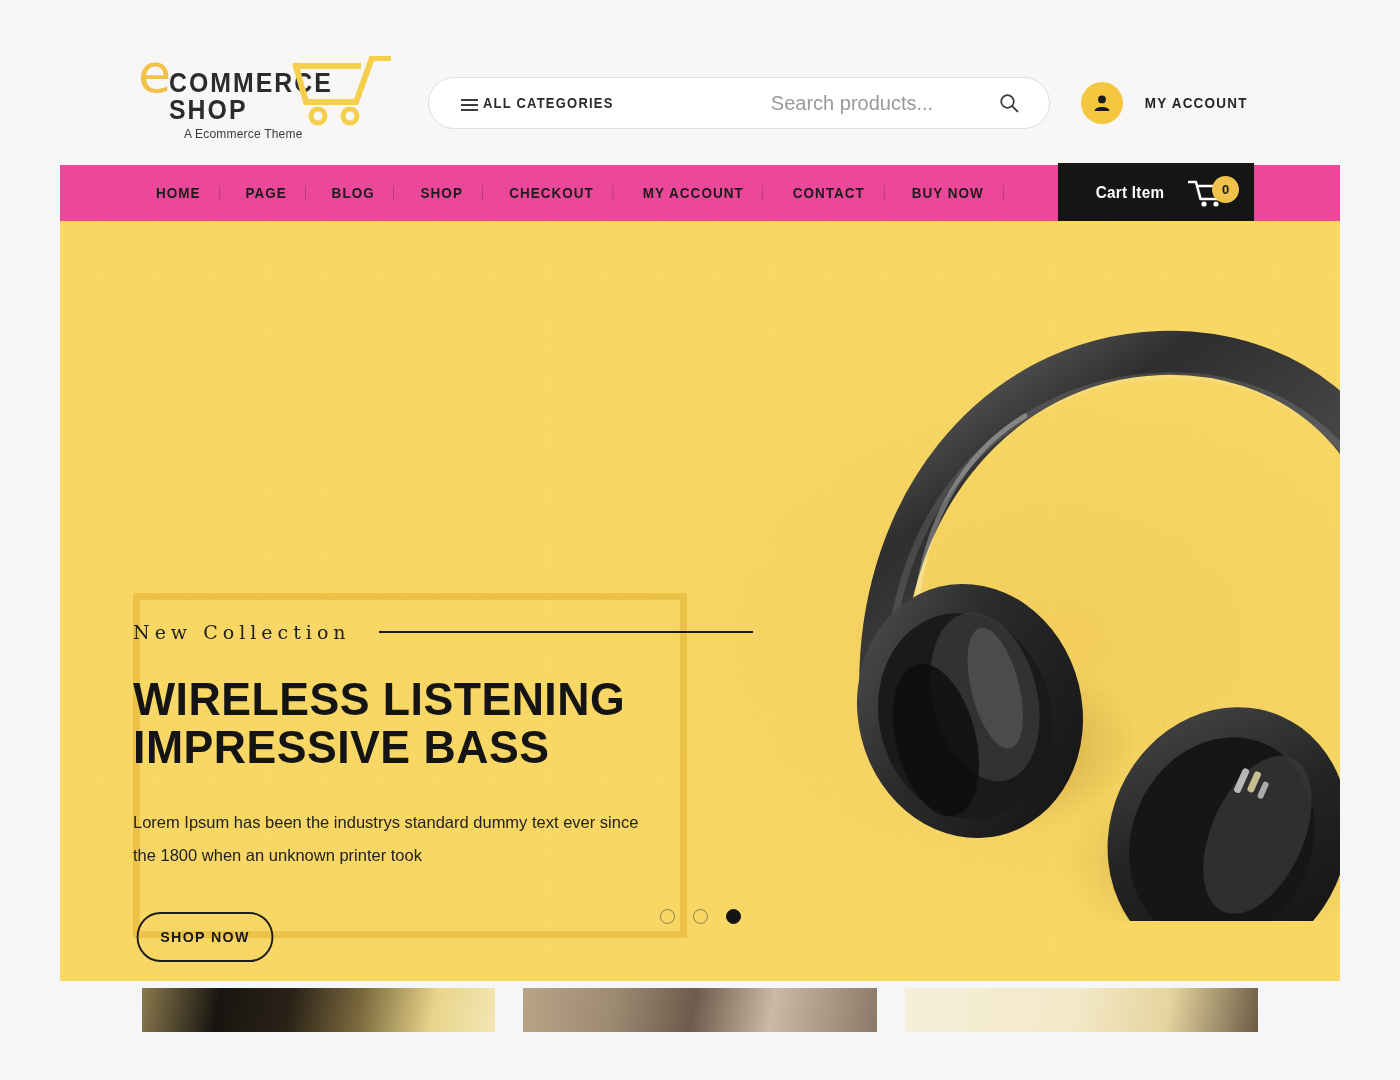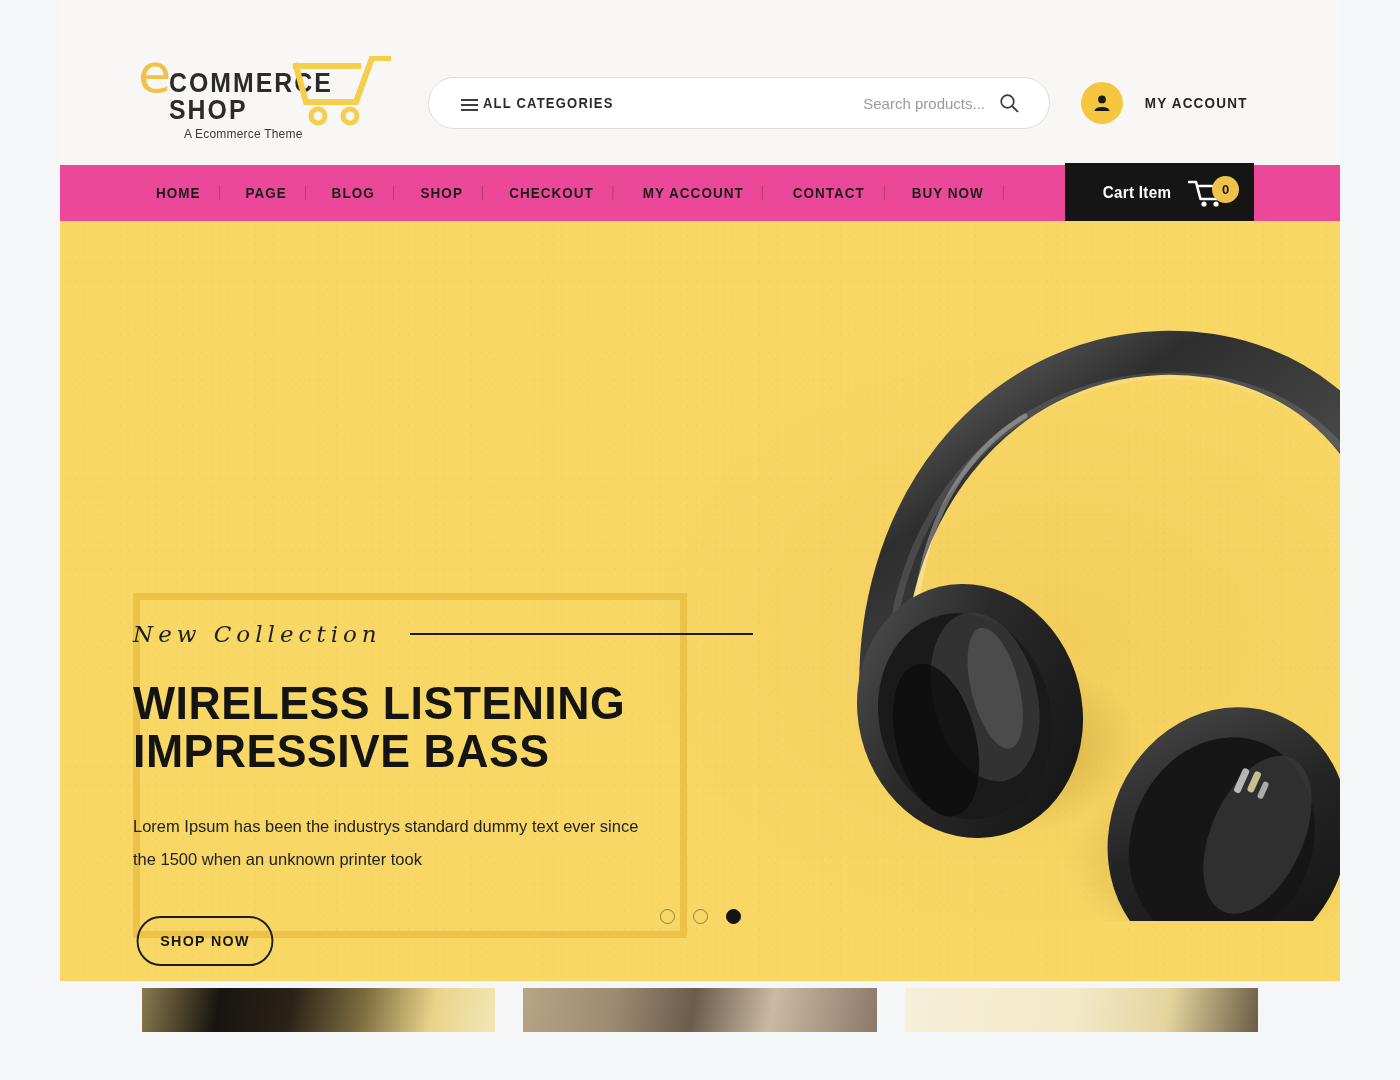--- a/index.html
+++ b/index.html
@@ -87,23 +87,23 @@
   .cat-label {
     font-family:"Liberation Sans Narrow","Liberation Sans", sans-serif;
     font-size:14px; font-weight:bold; color:#2b2b2b;
     letter-spacing:1.3px;
     transform:scaleX(0.93);
   }
   .search-input {
     margin-left:auto;
     border:none; outline:none;
     background:transparent;
-    text-align:right;
-    font-family:"Liberation Sans Narrow","Liberation Sans", sans-serif;
-    font-size:15px;
+    text-align:center;
+    font-family:"Liberation Sans Narrow","Liberation Sans", sans-serif;
+    font-size:20px;
     color:#8e8e8e;
     width:280px;
     padding-right:14px;
   }
   .search-input::placeholder { color:#9a9a9a; }
   .search-icon { margin-right:30px; display:flex; }
 
   
   .account {
     position:absolute;
@@ -156,21 +156,21 @@
   }
   .nav-item:first-child { padding-left:12px; }
 
   .cart-block {
     position:absolute;
     right:86px; top:-2px;
     height:60px;
     background:#151515;
     display:flex; align-items:center;
     padding:0 26px 0 36px;
-    gap:15px;
+    gap:22px;
     cursor:pointer;
   }
   .cart-label {
     font-family:"Liberation Sans Narrow","Liberation Sans", sans-serif;
     font-size:16px; font-weight:bold;
     color:#ffffff;
     letter-spacing:0.3px;
     transform:scaleX(0.95);
   }
   .cart-icon-wrap { position:relative; display:flex; align-items:center; }
@@ -220,22 +220,21 @@
     left:73px; top:400px;
     width:620px;
     z-index:6;
   }
   .eyebrow-row {
     display:flex; align-items:center;
     margin-bottom:32px;
   }
   .eyebrow {
     font-family:"DejaVu Serif", serif;
-    font-style:italic;
-    font-size:23px;
+    font-size:19px;
     color:#1f1f1f;
     letter-spacing:5px;
     white-space:nowrap;
   }
   .eyebrow-line {
     height:2px;
     background:#1c1c1c;
     width:460px;
     margin-left:28px;
   }
@@ -450,21 +449,21 @@
 
     <div class="hero-content">
       <div class="eyebrow-row">
         <div class="eyebrow">New Collection</div>
         <div class="eyebrow-line"></div>
       </div>
       <div class="hero-title">
         <div>WIRELESS LISTENING</div>
         <div>IMPRESSIVE BASS</div>
       </div>
-      <div class="hero-desc">Lorem Ipsum has been the industrys standard dummy text ever since the 1500 when an unknown printer took</div>
+      <div class="hero-desc">Lorem Ipsum has been the industrys standard dummy text ever since the 1800 when an unknown printer took</div>
       <button class="shop-btn">SHOP NOW</button>
     </div>
 
     <div class="dots">
       <span class="dot"></span>
       <span class="dot"></span>
       <span class="dot active"></span>
     </div>
   </div>
 

